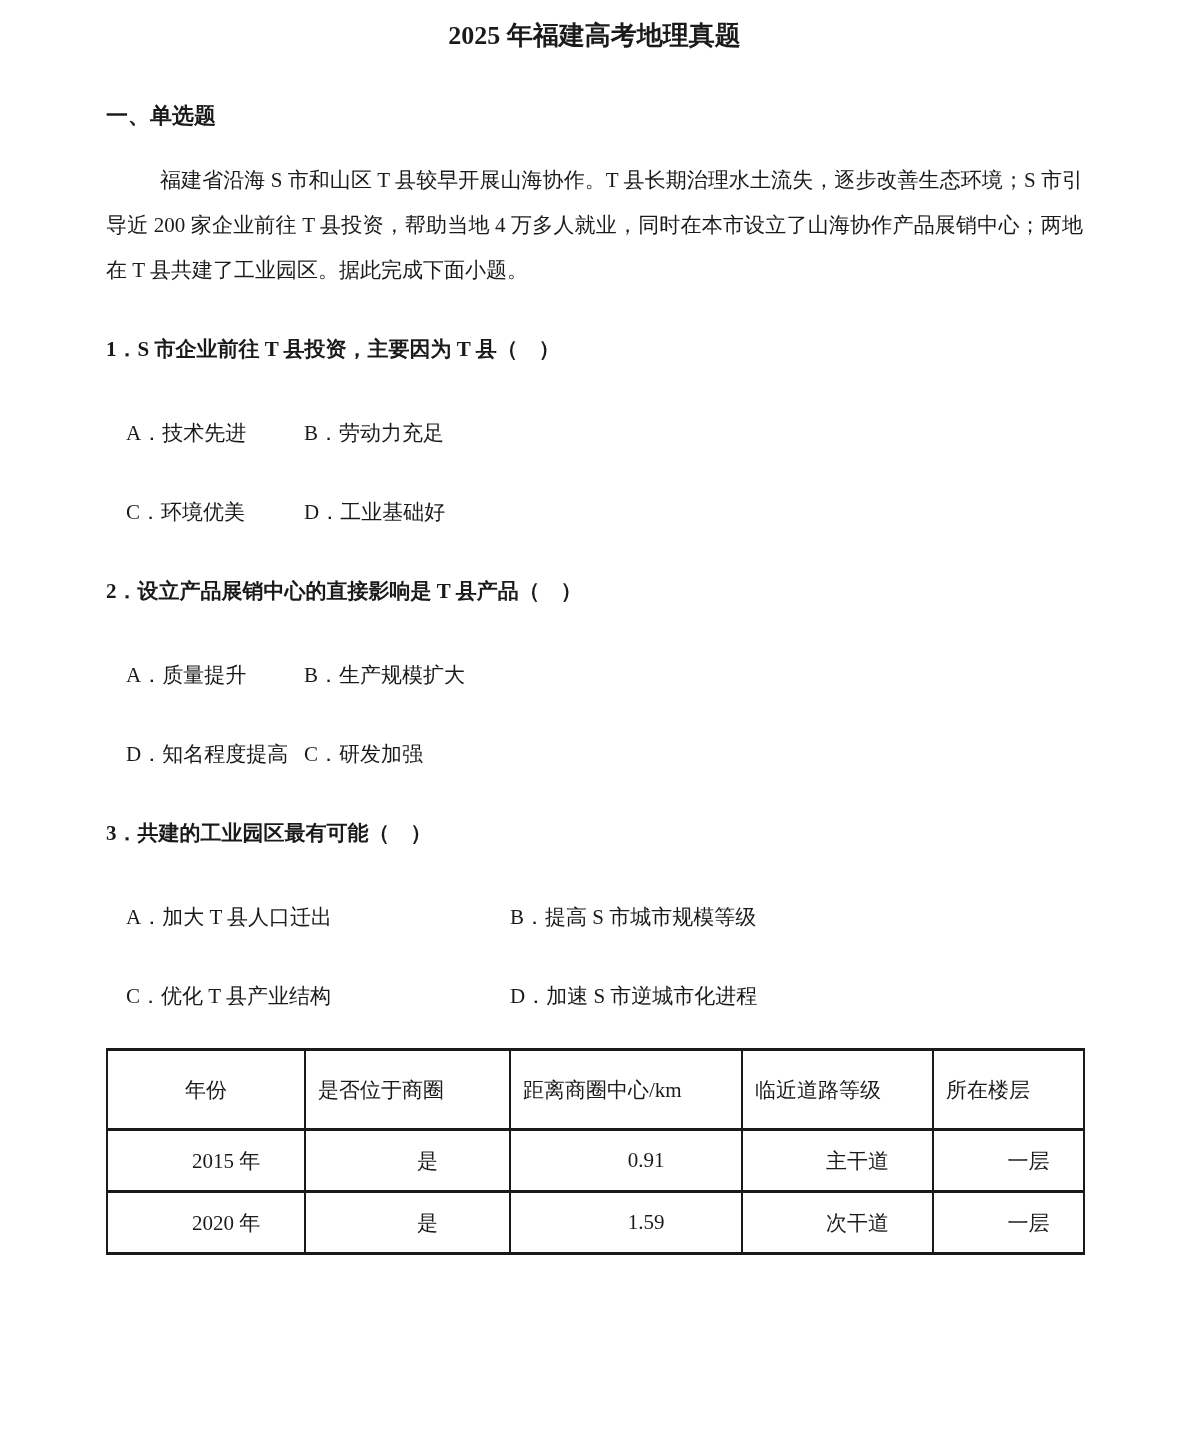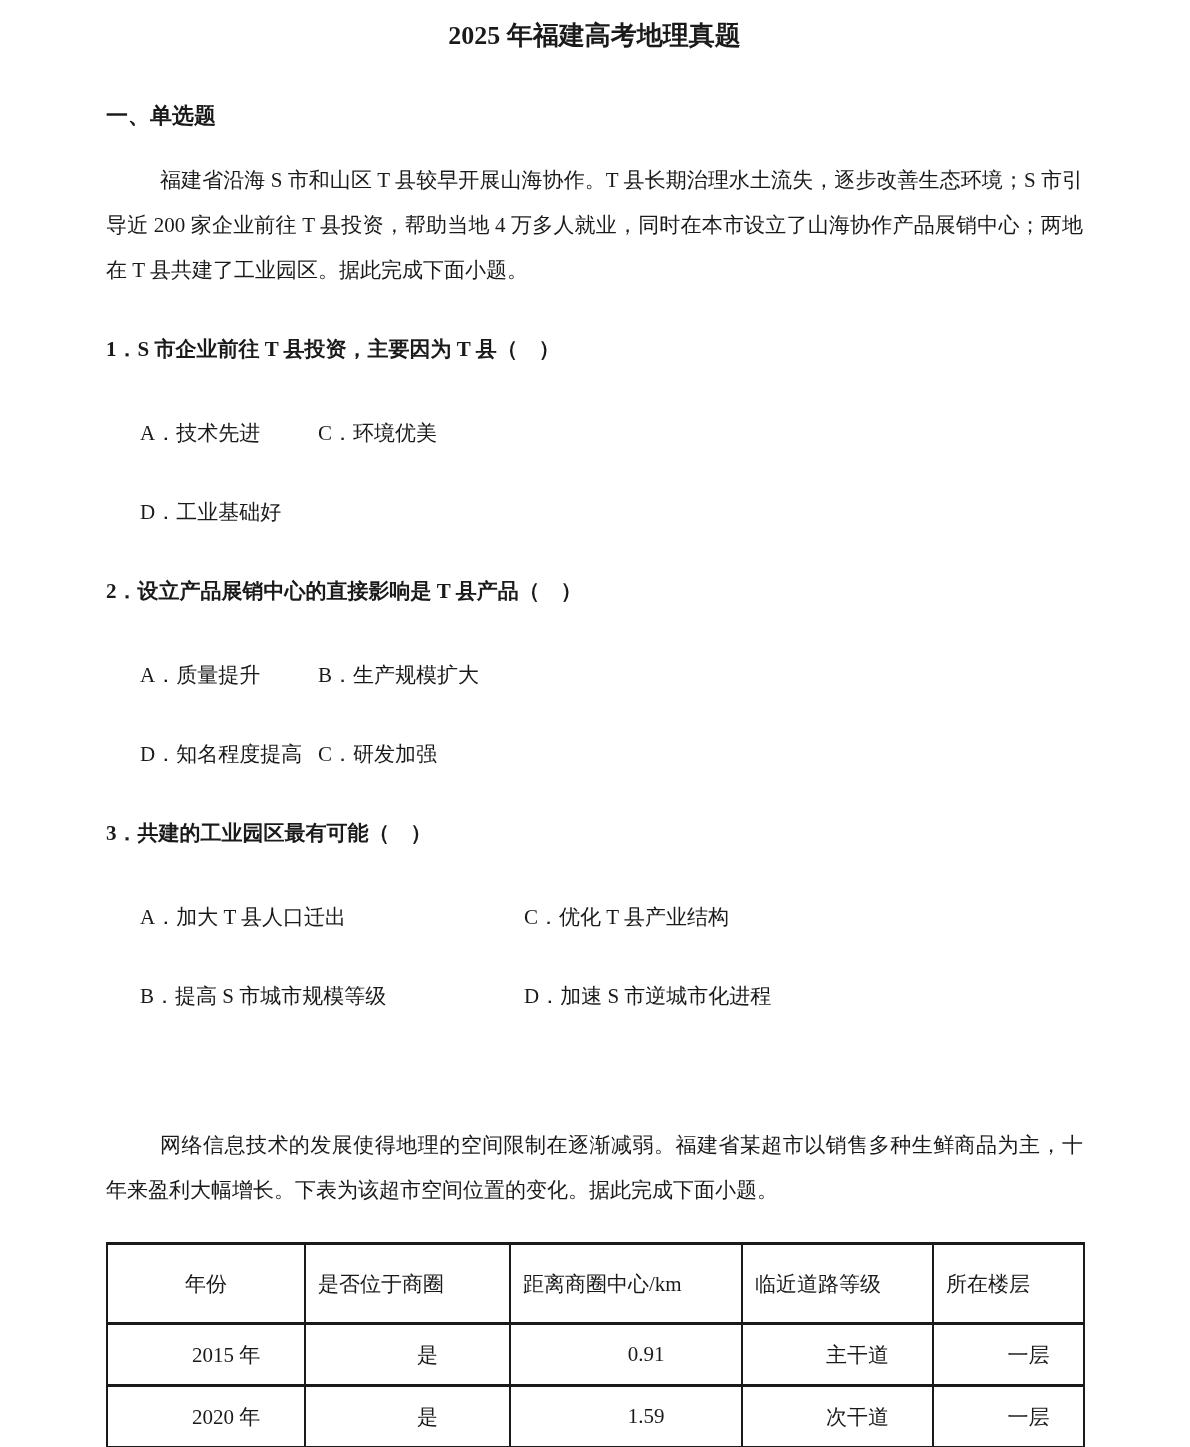--- a/index.html
+++ b/index.html
@@ -33,21 +33,21 @@
     line-height: 45px;
     text-align: justify;
     text-indent: 54px;
   }
   .passage.mt-lg { margin-top: 104px; }
   .question { margin-top: 34px; }
   .stem { line-height: 45px; font-weight: bold; }
   .options {
     display: grid;
     margin-top: 39px;
-    margin-left: 34px;
+    margin-left: 20px;
     row-gap: 34px;
     line-height: 45px;
   }
   .options.narrow { grid-template-columns: 178px auto; }
   .options.wide { grid-template-columns: 384px auto; }
   .location-table {
     margin-top: 29px;
     border-collapse: collapse;
     table-layout: fixed;
     width: 977px;
@@ -79,46 +79,46 @@
   <h1 class="doc-title">2025 年福建高考地理真题</h1>
 
   <h2 class="section-heading">一、单选题</h2>
 
   <p class="passage">福建省沿海 S 市和山区 T 县较早开展山海协作。T 县长期治理水土流失，逐步改善生态环境；S 市引导近 200 家企业前往 T 县投资，帮助当地 4 万多人就业，同时在本市设立了山海协作产品展销中心；两地在 T 县共建了工业园区。据此完成下面小题。</p>
 
   <div class="question">
     <div class="stem"><span>1．</span><span>S 市企业前往 T 县投资，主要因为 T 县（　）</span></div>
     <div class="options narrow">
       <div class="option"><span>A．</span><span>技术先进</span></div>
+      <div class="option"><span>B．</span><span>劳动力充足</span></div>
       <div class="option"><span>C．</span><span>环境优美</span></div>
       <div class="option"><span>D．</span><span>工业基础好</span></div>
     </div>
   </div>
 
   <div class="question">
     <div class="stem"><span>2．</span><span>设立产品展销中心的直接影响是 T 县产品（　）</span></div>
     <div class="options narrow">
       <div class="option"><span>A．</span><span>质量提升</span></div>
       <div class="option"><span>B．</span><span>生产规模扩大</span></div>
       <div class="option"><span>D．</span><span>知名程度提高</span></div>
       <div class="option"><span>C．</span><span>研发加强</span></div>
     </div>
   </div>
 
   <div class="question">
     <div class="stem"><span>3．</span><span>共建的工业园区最有可能（　）</span></div>
     <div class="options wide">
       <div class="option"><span>A．</span><span>加大 T 县人口迁出</span></div>
+      <div class="option"><span>B．</span><span>提高 S 市城市规模等级</span></div>
       <div class="option"><span>C．</span><span>优化 T 县产业结构</span></div>
-      <div class="option"><span>B．</span><span>提高 S 市城市规模等级</span></div>
       <div class="option"><span>D．</span><span>加速 S 市逆城市化进程</span></div>
     </div>
   </div>
 
-  <p class="passage mt-lg">网络信息技术的发展使得地理的空间限制在逐渐减弱。福建省某超市以销售多种生鲜商品为主，十年来盈利大幅增长。下表为该超市空间位置的变化。据此完成下面小题。</p>
 
   <table class="location-table">
     <colgroup>
       <col class="c1">
         <col class="c2">
         <col class="c3">
         <col class="c4">
         <col class="c5">
     </colgroup>
     <thead>

